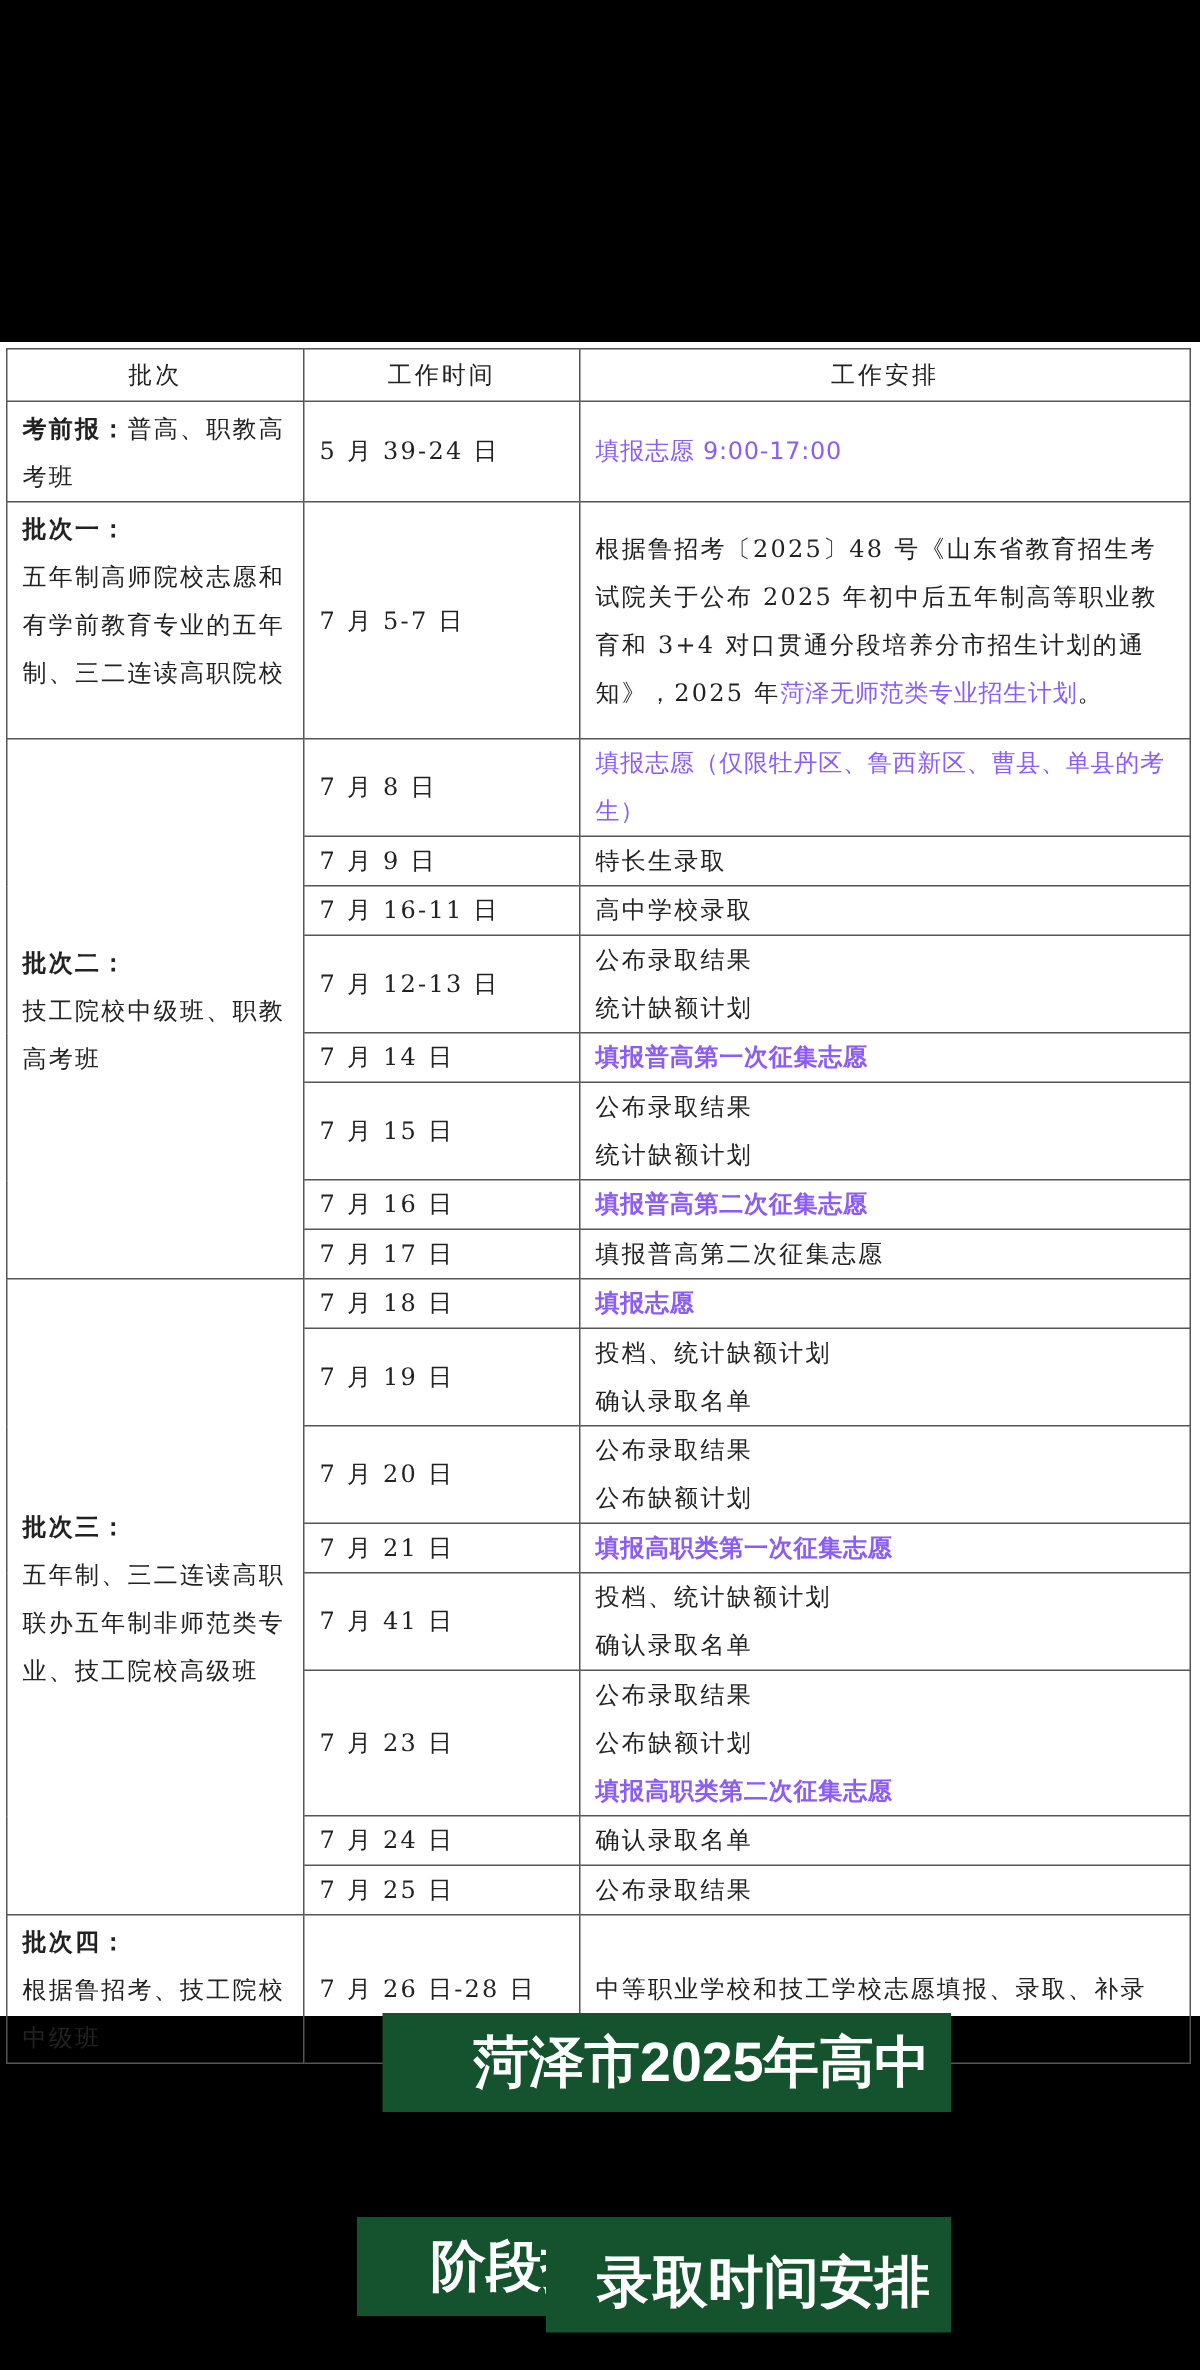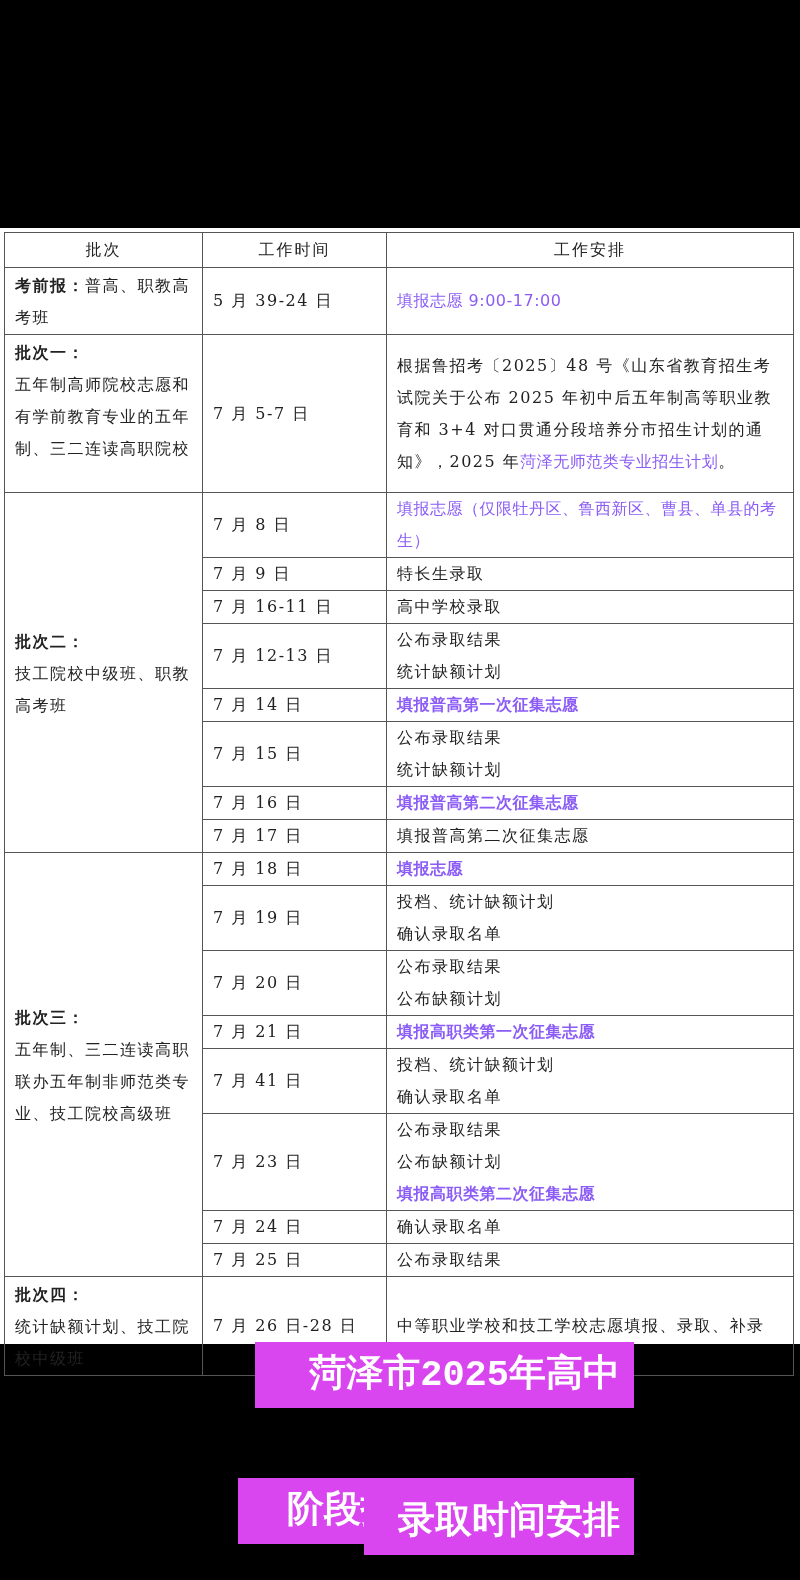--- a/index.html
+++ b/index.html
@@ -21,22 +21,22 @@
     text-align: left; font-weight: normal; letter-spacing: 1.5px;
   }
   table.sched th { text-align: center; height: 34px; letter-spacing: 2px; }
   col.c1 { width: 198px; } col.c2 { width: 184px; } col.c3 { width: 407px; }
   .b { font-weight: bold; }
   .red { color: #8b5cf6; font-family: "DejaVu Sans", "Liberation Sans", sans-serif; letter-spacing: 0.5px; }
   .ln { display: block; }
   .batch { vertical-align: top !important; padding-top: 2px !important; margin-left: 28px; }
   .batch.mid { vertical-align: middle !important; }
   .banner {
-    position: absolute; background: #d946ef; color: #fff;
-    font-family: Liberation Mono, monospace; font-weight: bold;
+    position: absolute; background: #14532d; color: #fff;
+    font-family: Liberation Sans, sans-serif; font-weight: bold;
     font-size: 37px; line-height: 66px; text-align: right; padding: 0 14px 0 10px;
     box-sizing: border-box; white-space: nowrap;
   }
 </style>
 </head>
 <body>
 
 <div class="sheet">
   <table class="sched">
     <colgroup>
@@ -155,21 +155,21 @@
         <td>7 月 24 日</td>
         <td>确认录取名单</td>
       </tr>
       <tr style="height:32px">
         <td>7 月 25 日</td>
         <td>公布录取结果</td>
       </tr>
 
       <tr style="height:96px">
         <td class="batch">
-          <span class="b ln">批次四：</span><span>统计缺额计划、技工院校中级班</span>
+          <span class="b ln">批次四：</span><span>根据鲁招考、技工院校中级班</span>
         </td>
         <td>7 月 26 日-28 日</td>
         <td>中等职业学校和技工学校志愿填报、录取、补录</td>
       </tr>
     </tbody>
   </table>
 </div>
 
 <div class="banner" style="left:255px; top:1342px; width:379px; height:66px;">菏泽市2025年高中</div>
 <div class="banner" style="left:238px; top:1478px; width:396px; height:66px;">阶段招生志愿填报、</div>

